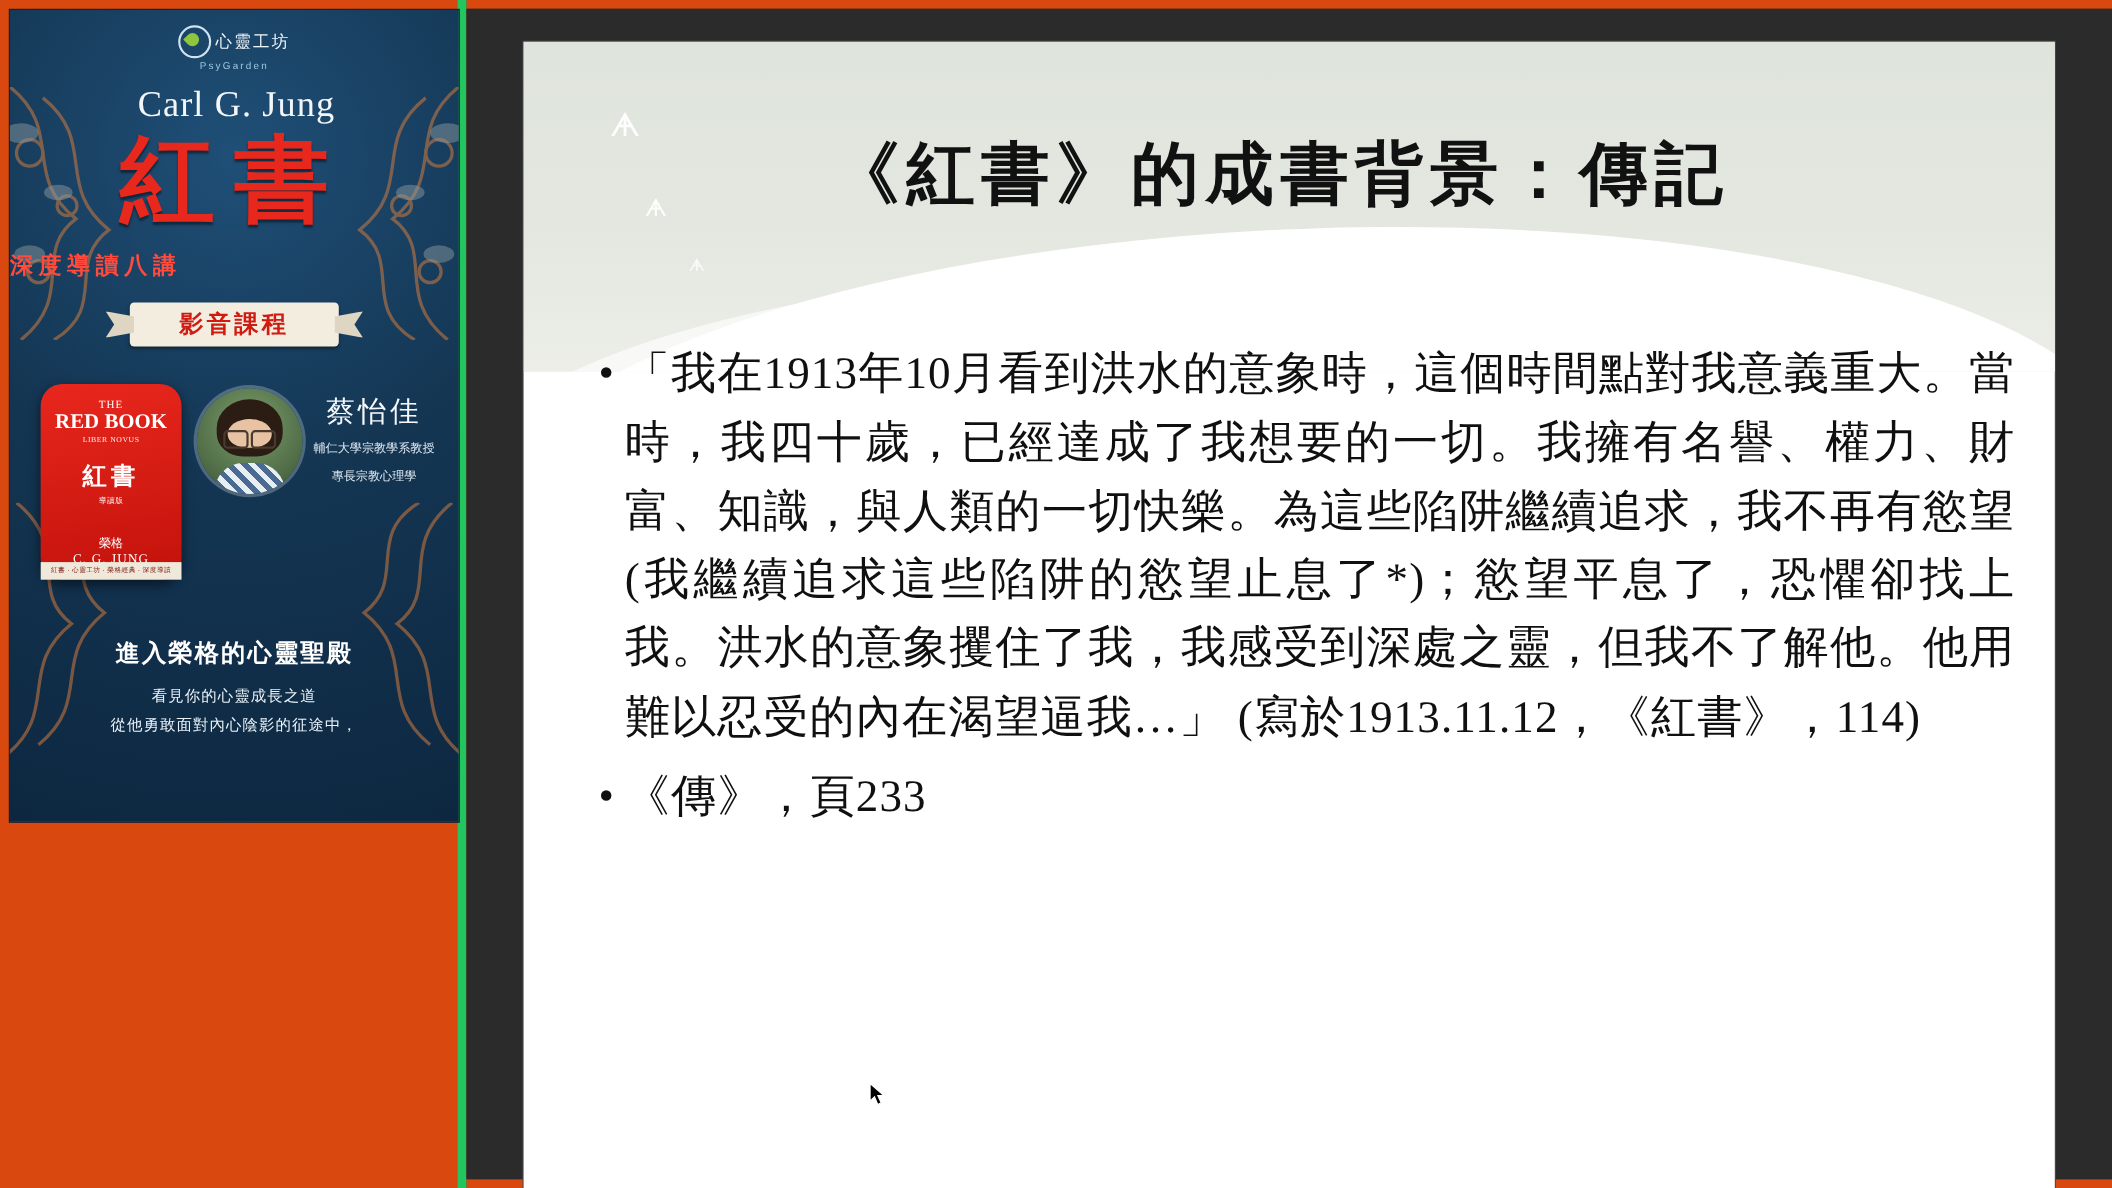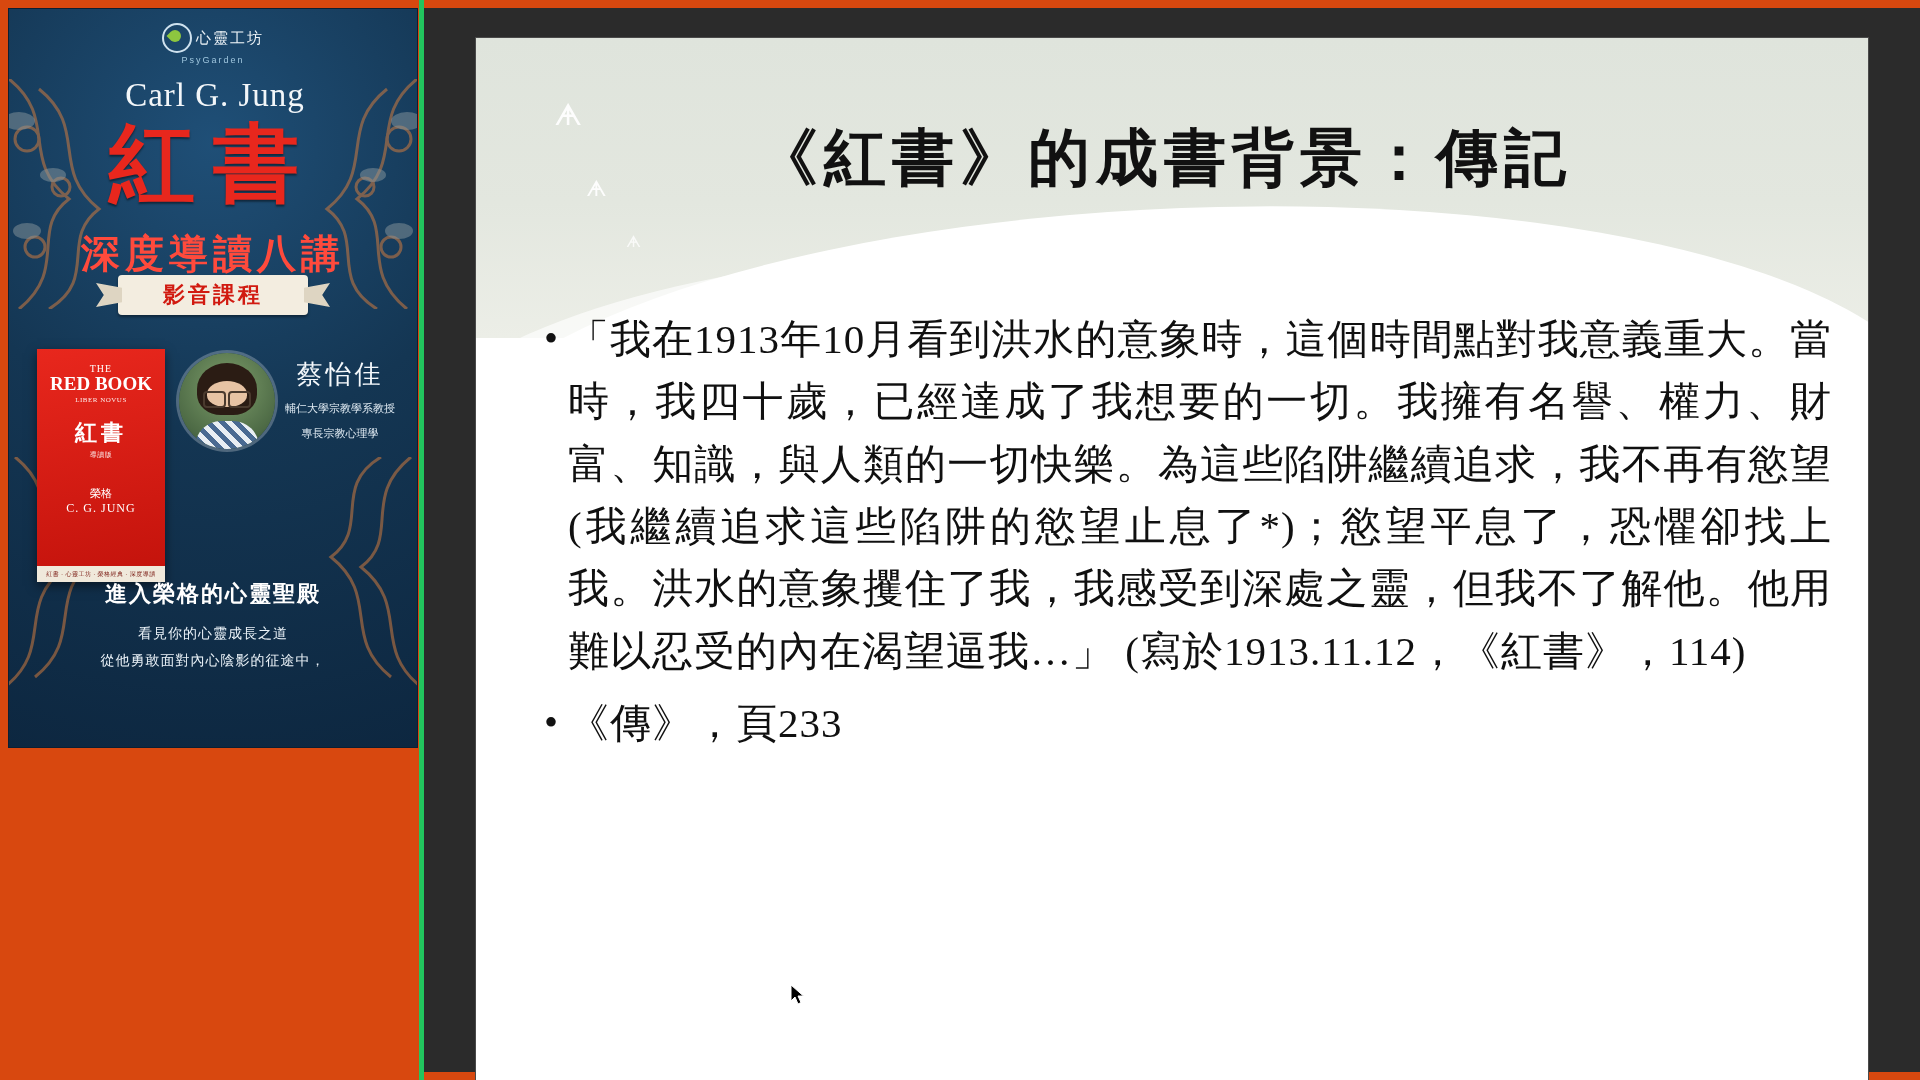--- a/index.html
+++ b/index.html
@@ -40,21 +40,21 @@
 
   
   #left-panel {
     position: absolute;
     left: 0;
     top: 0;
     width: 424px;
     height: 1080px;
     background: #d8480f;
     box-sizing: border-box;
-    border-right: 5px solid #22c55e;
+    border-right: 8px solid #22c55e;
   }
   #poster {
     position: absolute;
     left: 8px;
     top: 8px;
     width: 410px;
     height: 740px;
     background:
       radial-gradient(circle at 50% 18%, #1f4f77 0%, #143653 45%, #0d2740 100%);
     overflow: hidden;
@@ -127,23 +127,22 @@
     font-size: 86px;
     font-weight: bold;
     color: #e8271d;
     letter-spacing: 18px;
     text-shadow: 0 2px 2px rgba(0,0,0,.45);
     line-height: 1;
   }
   #subtitle-cn {
     position: absolute;
     left: 0; right: 0; top: 218px;
-    text-align: center;
-    font-family: "Liberation Serif", serif;
-    font-size: 39px;
+    font-family: "Liberation Serif", serif;
+    font-size: 21px;
     font-weight: bold;
     color: #ff4a3c;
     letter-spacing: 5px;
   }
   #ribbon {
     position: absolute;
     left: 50%;
     transform: translateX(-50%);
     top: 266px;
     width: 190px;
@@ -171,28 +170,29 @@
   }
   #ribbon::before { left: -22px; clip-path: polygon(0 0,100% 20%,100% 80%,0 100%,30% 50%); }
   #ribbon::after { right: -22px; clip-path: polygon(100% 0,0 20%,0 80%,100% 100%,70% 50%); }
 
   
   #book-cover {
     position: absolute;
     left: 28px;
     top: 340px;
     width: 128px;
-    height: 233px;
+    height: 178px;
     background: linear-gradient(170deg,#e8271d 0%, #c2120b 100%);
     box-shadow: 0 4px 10px rgba(0,0,0,.5);
     color: #fff;
     box-sizing: border-box;
     padding: 14px 6px 6px;
     text-align: center;
     font-family: "Liberation Serif", serif;
+    border-radius: 20px;
   }
   #book-cover .bk-the { font-size: 10px; letter-spacing: 1px; }
   #book-cover .bk-title { font-size: 19px; font-weight: bold; line-height: 1.05; }
   #book-cover .bk-sub { font-size: 7px; letter-spacing: .5px; margin-top: 2px; opacity: .9;}
   #book-cover .bk-cn {
     font-size: 22px;
     font-weight: bold;
     margin-top: 14px;
     letter-spacing: 4px;
   }

